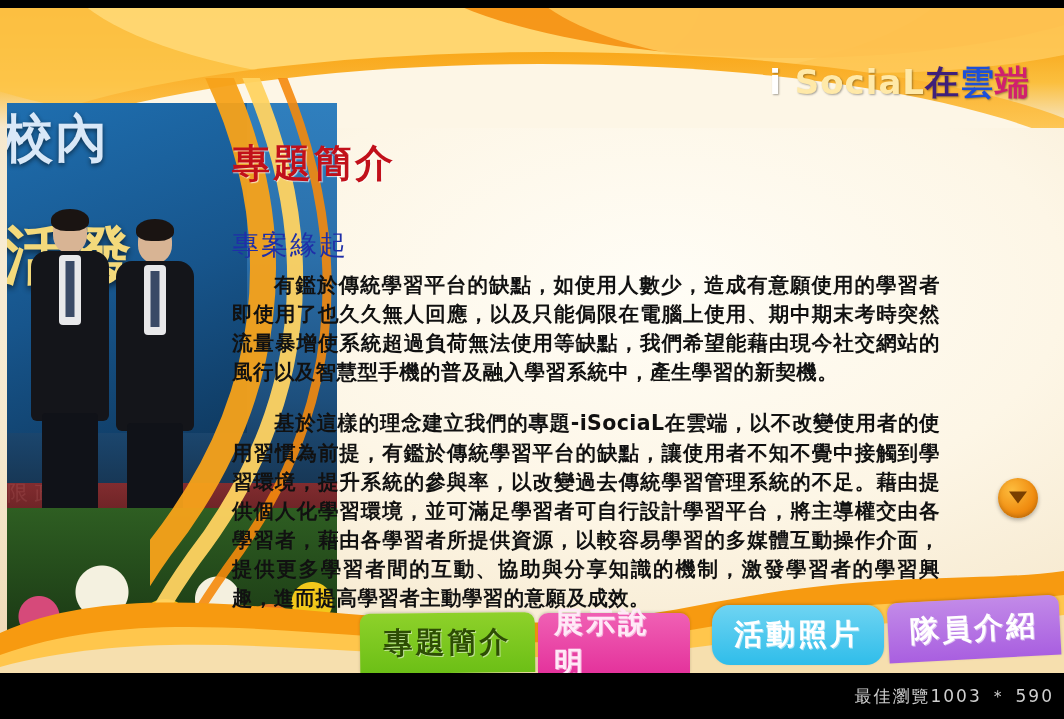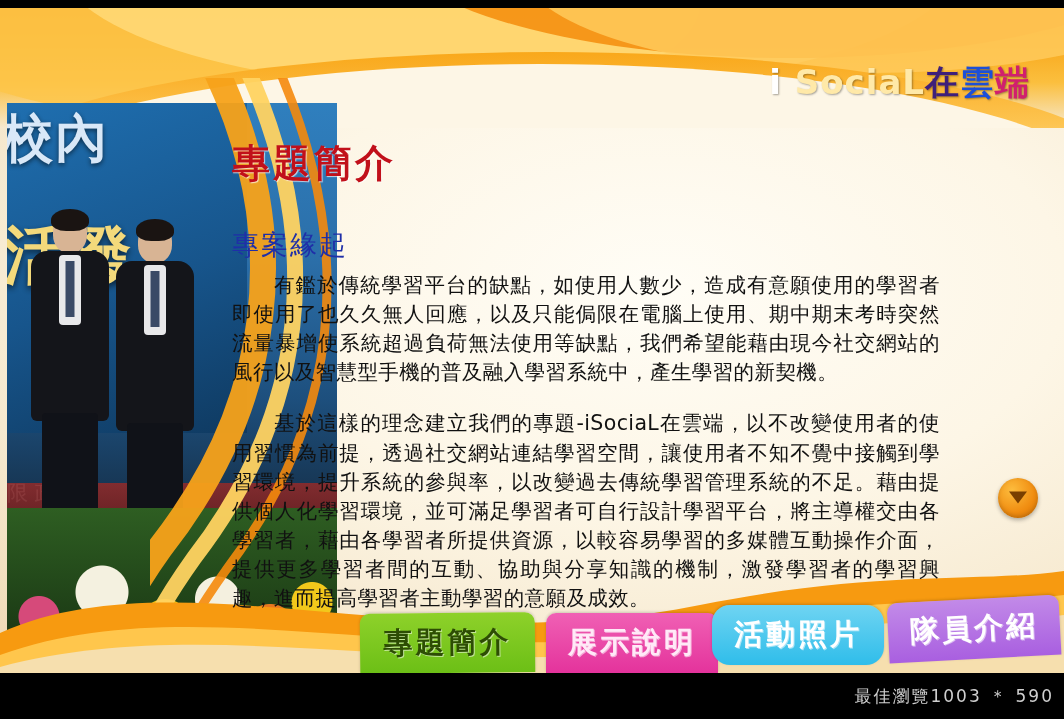--- a/index.html
+++ b/index.html
@@ -165,21 +165,21 @@
     letter-spacing: 3px; margin: 0 0 38px 0;
     text-shadow: 1px 1px 1px rgba(255,255,255,.7);
   }
   .subtitle {
     font-size: 27px; font-weight: normal; color: #1f2fa8;
     letter-spacing: 2px; margin: 0 0 8px 0;
   }
   .para {
     font-size: 20.5px; line-height: 1.42; color: #111; letter-spacing: .4px;
     text-indent: 42px; margin: 0 12px 22px 0; text-align: justify;
-    font-weight: 400;
+    font-weight: 700;
   }
 
   
   .arrow-btn {
     position: absolute; right: 26px; top: 470px;
     width: 40px; height: 40px; border-radius: 50%;
     background: radial-gradient(circle at 35% 30%, #fdbc3d 0%, #f08c10 60%, #d97606 100%);
     box-shadow: 0 2px 4px rgba(0,0,0,.3), inset 0 -2px 4px rgba(0,0,0,.18);
     cursor: pointer;
   }
@@ -200,21 +200,21 @@
     position: absolute; bottom: 0;
     height: 60px; padding: 0 16px;
     display: flex; align-items: center; justify-content: center;
     font-size: 29px; font-weight: bold; letter-spacing: 3px;
     border-radius: 10px 10px 0 0;
     cursor: pointer;
     box-shadow: 0 -1px 3px rgba(0,0,0,.18);
   }
   .tab .tl { text-shadow: 1px 1px 0 rgba(255,255,255,.55); }
   .tab0 { left: 0px;   width: 175px; bottom: 0;   background: linear-gradient(180deg,#8ed12a 0%, #6cbf16 100%); color: #2d4d04; transform: rotate(-0.6deg); }
-  .tab1 { left: 186px; width: 172px; bottom: 0;   background: linear-gradient(180deg,#f060b4 0%, #e4339c 100%); color: #ffe9f7; }
+  .tab1 { left: 178px; width: 152px; bottom: 0;   background: linear-gradient(180deg,#f060b4 0%, #e4339c 100%); color: #ffe9f7; }
   .tab2 { left: 352px; width: 172px; bottom: 8px; background: linear-gradient(180deg,#6fd4f2 0%, #2fbdea 100%); color: #ffffff; border-radius: 18px; }
   .tab3 { left: 528px; width: 172px; bottom: 14px; background: linear-gradient(180deg,#c28ae8 0%, #a95fe0 100%); color: #ffffff; transform: rotate(-3deg); }
 
   
   .footer {
     position: absolute; left: 0; bottom: 0; width: 1064px; height: 46px;
     background: #000; color: #cfcfcf;
     display: flex; align-items: center; justify-content: flex-end;
     font-size: 17px; letter-spacing: 2px;
   }
@@ -278,21 +278,21 @@
     <svg style="position:absolute;left:0;bottom:0;width:1064px;height:160px" viewBox="0 0 1064 160" preserveAspectRatio="none">
       <path d="M0,120 C 180,40 420,150 700,92 C 880,56 980,70 1064,58 L1064,160 L0,160 Z" fill="#f79a10"></path>
       <path d="M0,142 C 200,70 430,166 720,112 C 890,80 990,92 1064,82 L1064,160 L0,160 Z" fill="#ffc64c"></path>
       <path d="M0,154 C 220,96 440,176 740,128 C 900,100 1000,110 1064,102 L1064,160 L0,160 Z" fill="#f6dfae"></path>
     </svg>
 
     <div class="content">
       <h1 class="title-main">專題簡介</h1>
       <h2 class="subtitle">專案緣起</h2>
       <p class="para">有鑑於傳統學習平台的缺點，如使用人數少，造成有意願使用的學習者即使用了也久久無人回應，以及只能侷限在電腦上使用、期中期末考時突然流量暴增使系統超過負荷無法使用等缺點，我們希望能藉由現今社交網站的風行以及智慧型手機的普及融入學習系統中，產生學習的新契機。</p>
-      <p class="para">基於這樣的理念建立我們的專題-iSociaL在雲端，以不改變使用者的使用習慣為前提，透過社交網站連結學習空間，讓使用者不知不覺中接觸到學習環境，提升系統的參與率，以改變過去傳統學習管理系統的不足。藉由提供個人化學習環境，並可滿足學習者可自行設計學習平台，將主導權交由各學習者，藉由各學習者所提供資源，以較容易學習的多媒體互動操作介面，提供更多學習者間的互動、協助與分享知識的機制，激發學習者的學習興趣，進而提高學習者主動學習的意願及成效。</p>
+      <p class="para">基於這樣的理念建立我們的專題-iSociaL在雲端，以不改變使用者的使用習慣為前提，有鑑於傳統學習平台的缺點，讓使用者不知不覺中接觸到學習環境，提升系統的參與率，以改變過去傳統學習管理系統的不足。藉由提供個人化學習環境，並可滿足學習者可自行設計學習平台，將主導權交由各學習者，藉由各學習者所提供資源，以較容易學習的多媒體互動操作介面，提供更多學習者間的互動、協助與分享知識的機制，激發學習者的學習興趣，進而提高學習者主動學習的意願及成效。</p>
     </div>
 
     <div class="arrow-btn"></div>
 
     <div class="tabs">
       <div class="tab tab0">
         <span class="tl">專題簡介</span>
       </div>
       <div class="tab tab1">
         <span class="tl">展示說明</span>

